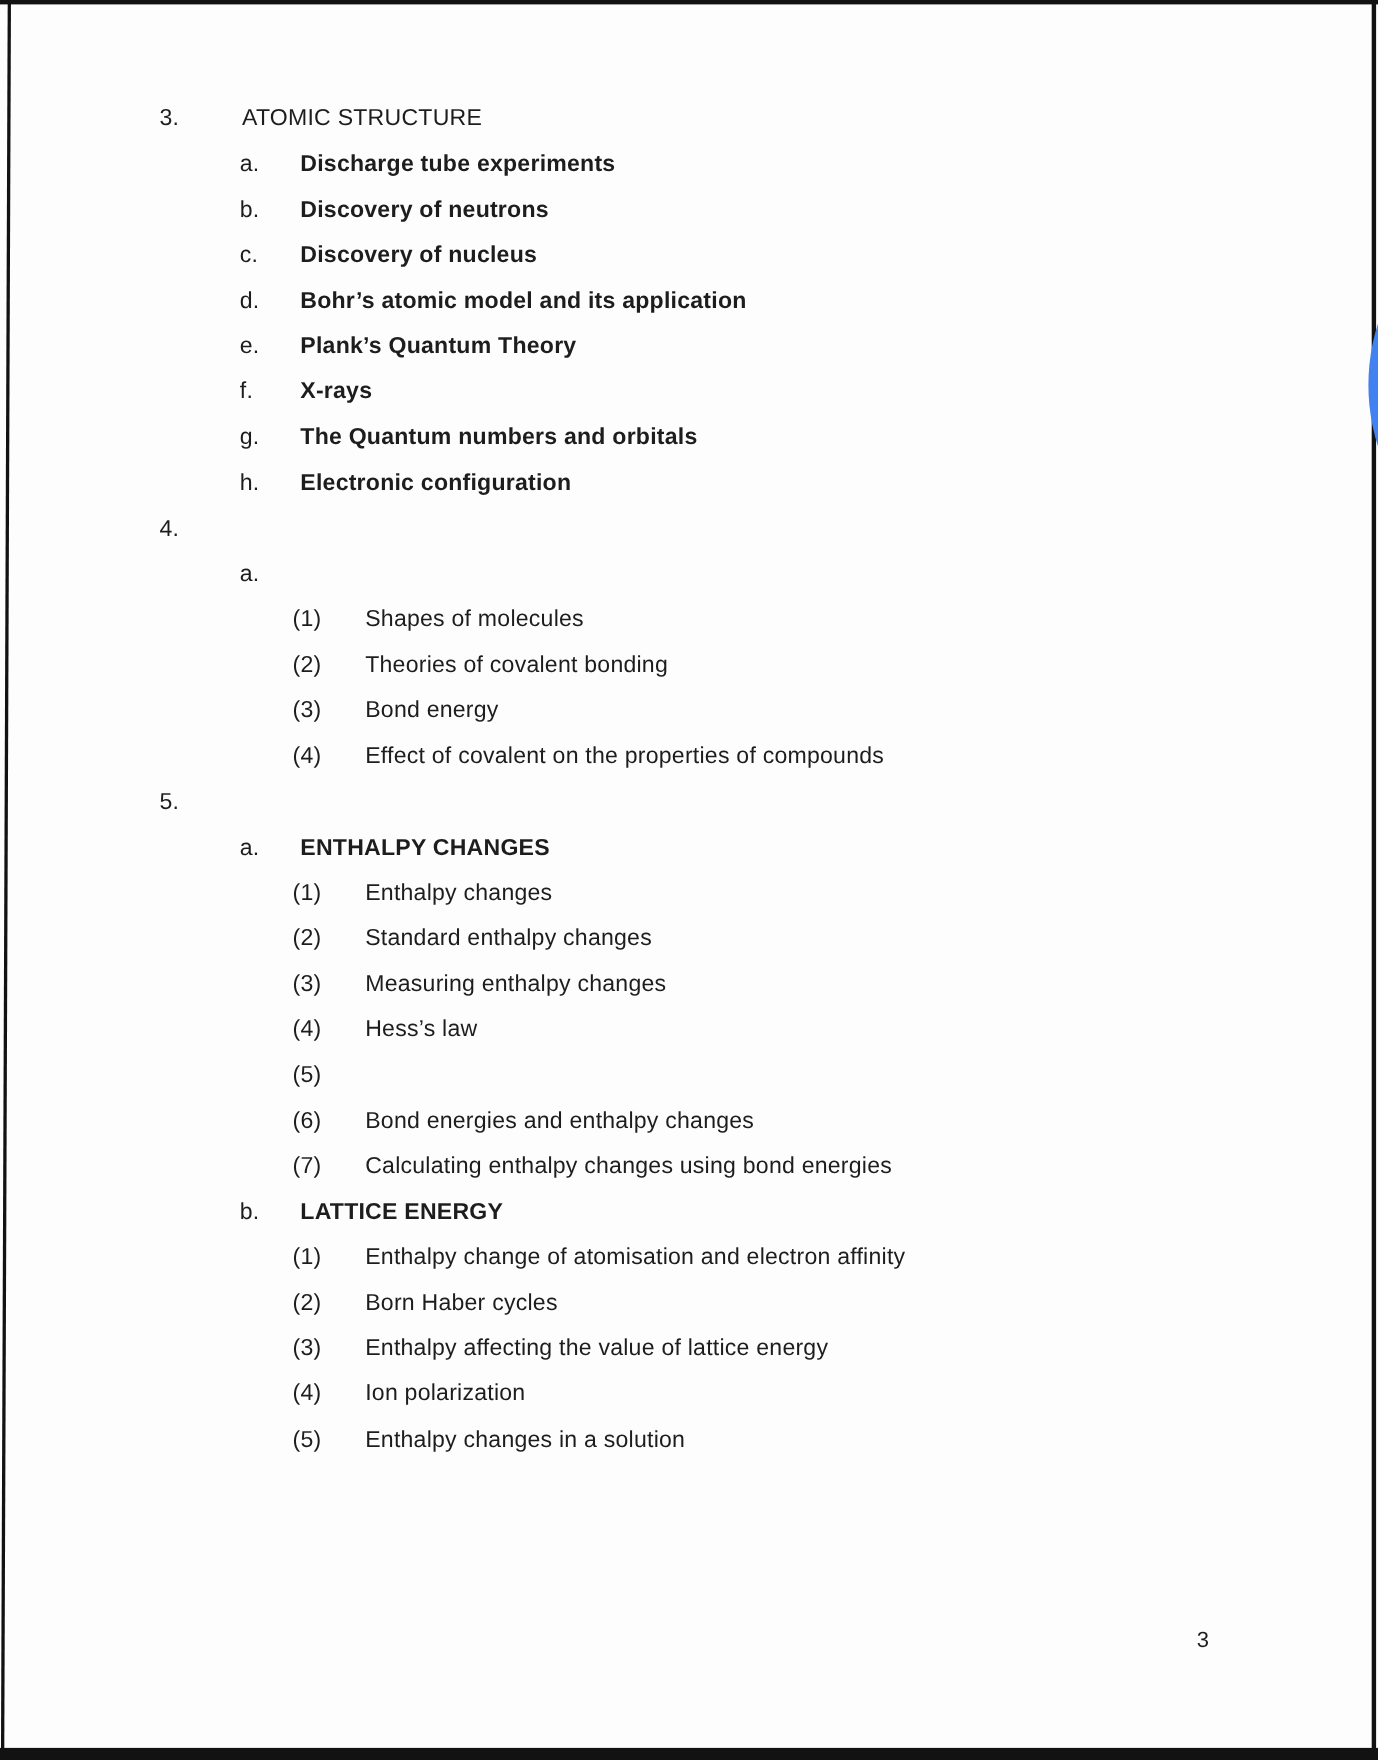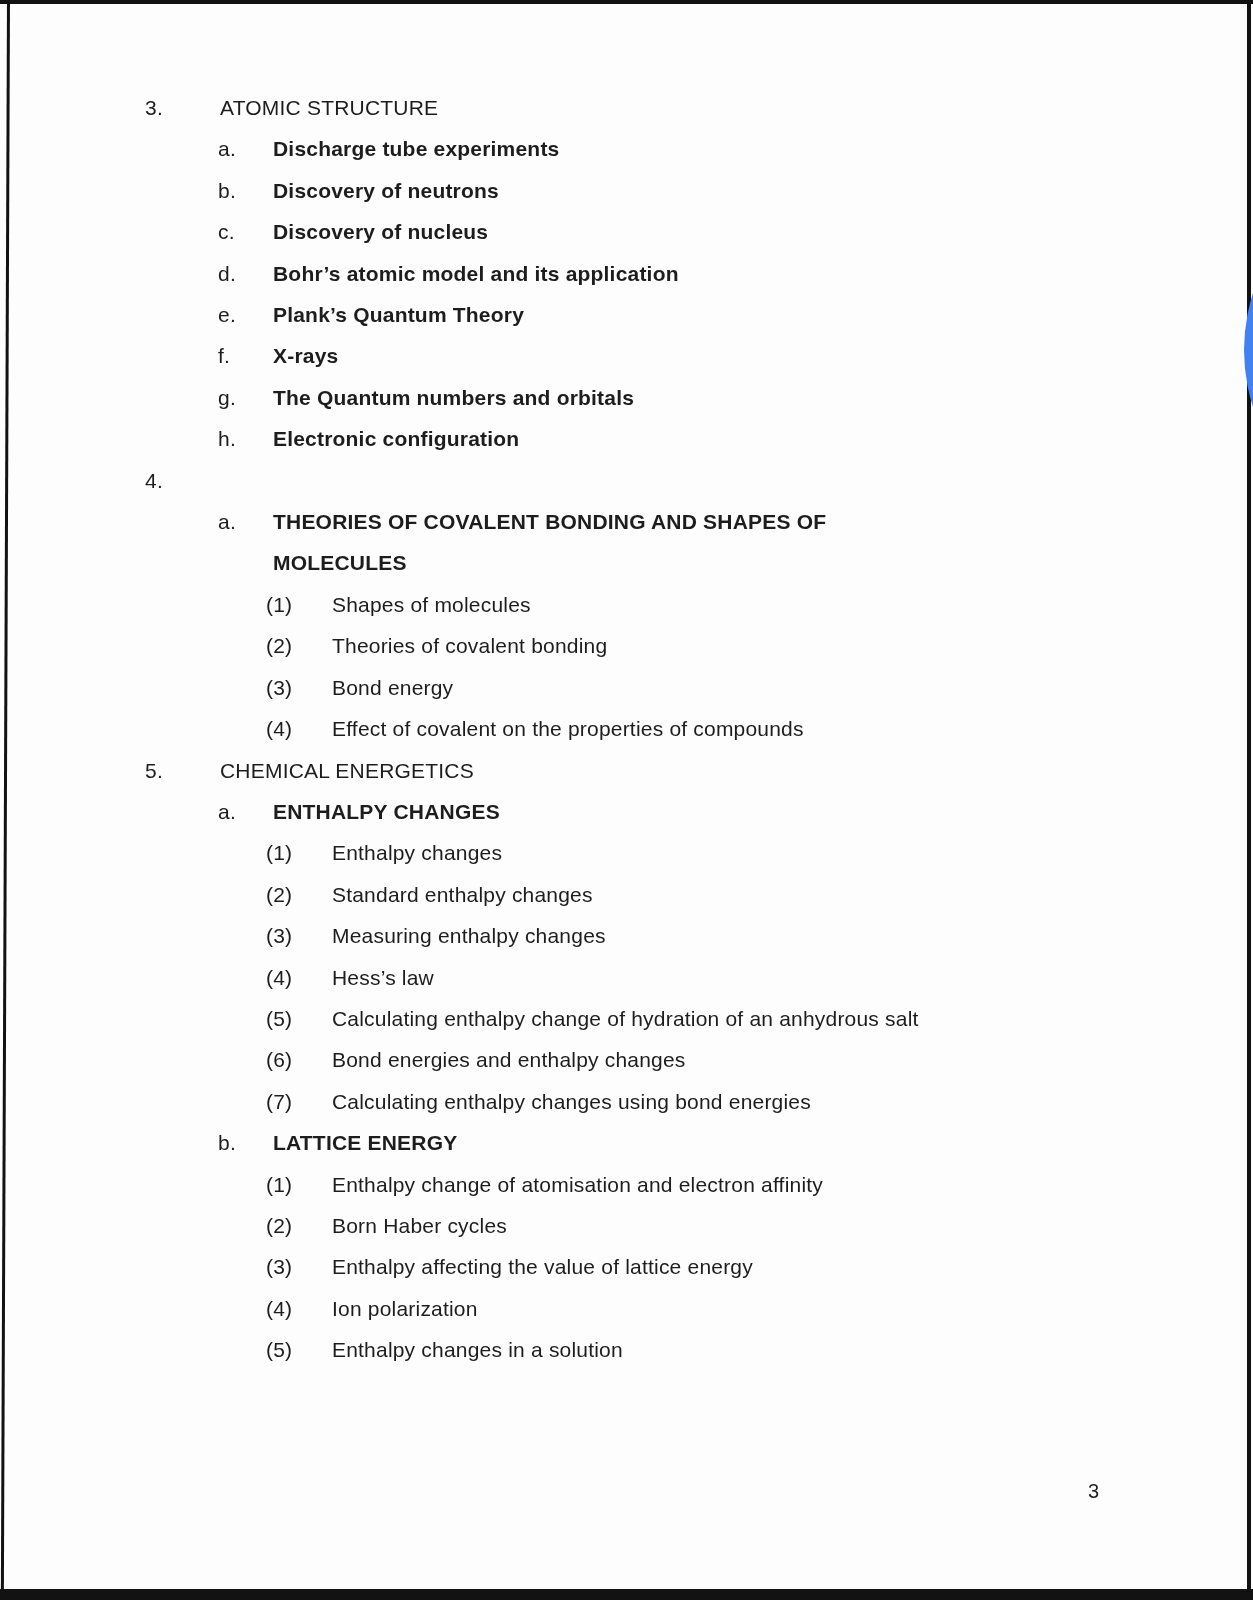--- a/index.html
+++ b/index.html
@@ -108,41 +108,39 @@
       </div>
       <div class="row lvl2">
         <span class="marker">h.</span>
         <span class="text">Electronic configuration</span>
       </div>
       <div class="row lvl1">
         <span class="marker">4.</span>
       </div>
       <div class="row lvl2">
         <span class="marker">a.</span>
-        <span class="text">THEORIES OF COVALENT BONDING AND SHAPES OF MOLECULES</span>
       </div>
       <div class="row lvl3">
         <span class="marker">(1)</span>
         <span class="text">Shapes of molecules</span>
       </div>
       <div class="row lvl3">
         <span class="marker">(2)</span>
         <span class="text">Theories of covalent bonding</span>
       </div>
       <div class="row lvl3">
         <span class="marker">(3)</span>
         <span class="text">Bond energy</span>
       </div>
       <div class="row lvl3">
         <span class="marker">(4)</span>
         <span class="text">Effect of covalent on the properties of compounds</span>
       </div>
       <div class="row lvl1">
         <span class="marker">5.</span>
-        <span class="text">CHEMICAL ENERGETICS</span>
       </div>
       <div class="row lvl2">
         <span class="marker">a.</span>
         <span class="text">ENTHALPY CHANGES</span>
       </div>
       <div class="row lvl3">
         <span class="marker">(1)</span>
         <span class="text">Enthalpy changes</span>
       </div>
       <div class="row lvl3">
@@ -152,21 +150,20 @@
       <div class="row lvl3">
         <span class="marker">(3)</span>
         <span class="text">Measuring enthalpy changes</span>
       </div>
       <div class="row lvl3">
         <span class="marker">(4)</span>
         <span class="text">Hess’s law</span>
       </div>
       <div class="row lvl3">
         <span class="marker">(5)</span>
-        <span class="text">Calculating enthalpy change of hydration of an anhydrous salt</span>
       </div>
       <div class="row lvl3">
         <span class="marker">(6)</span>
         <span class="text">Bond energies and enthalpy changes</span>
       </div>
       <div class="row lvl3">
         <span class="marker">(7)</span>
         <span class="text">Calculating enthalpy changes using bond energies</span>
       </div>
       <div class="row lvl2">

